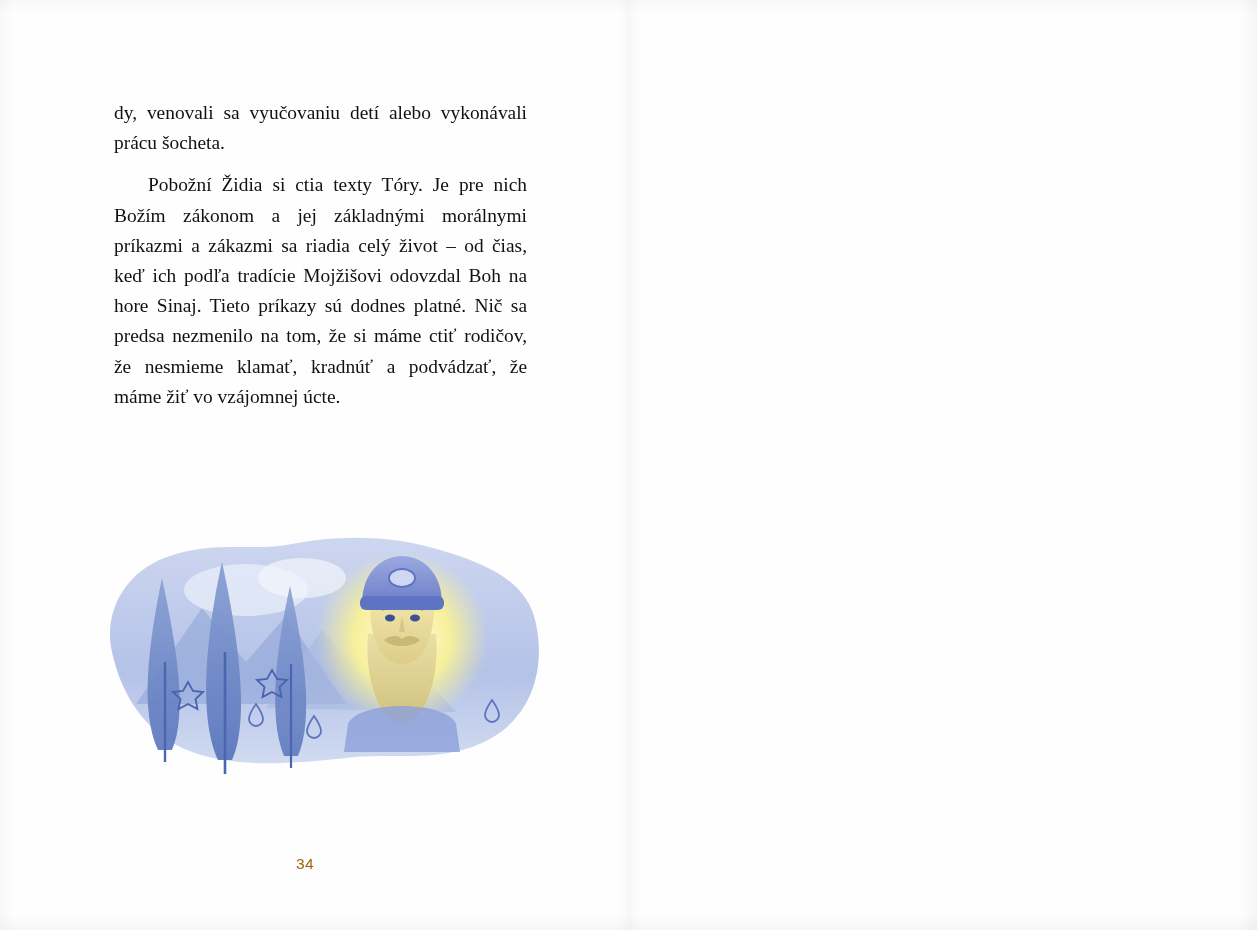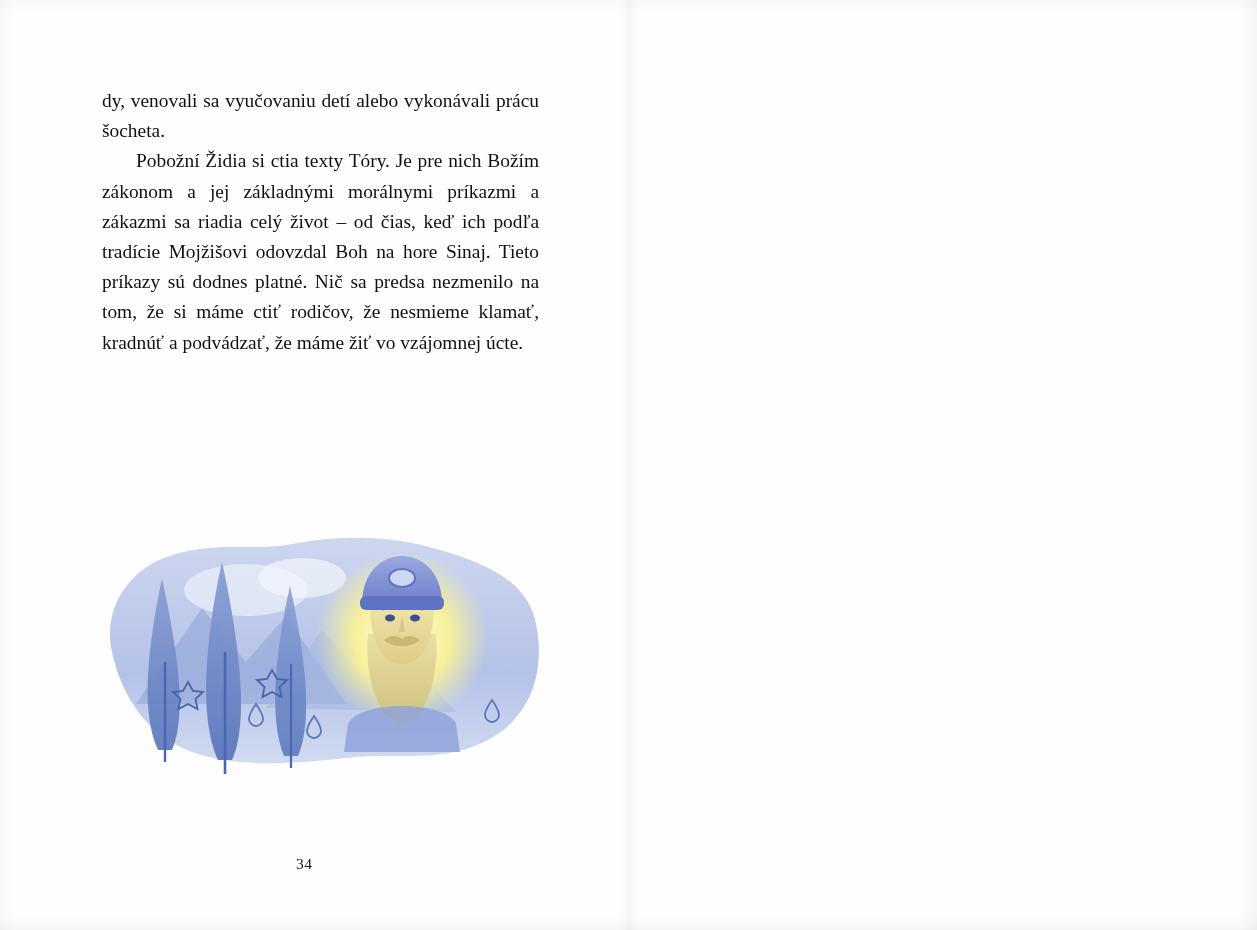--- a/index.html
+++ b/index.html
@@ -28,21 +28,21 @@
   .page-left  { left: 0;   width: 628px; }
   .page-right { left: 628px; width: 629px; }
 
   .col {
     position: absolute;
     font-size: 19.4px;
     line-height: 30.2px;
     text-align: justify;
     color: #111;
   }
-  .col p { margin: 0; }
+  .col p { margin: 12px; }
   .col p.indent { text-indent: 34px; }
 
   
   .left-text {
     left: 102px;
     top: 86px;
     width: 437px;
   }
 
   .left-illus {
@@ -51,22 +51,22 @@
     top: 512px;
     width: 455px;
     height: 280px;
   }
 
   
   .folio {
     position: absolute;
     top: 855px;
     font-size: 15.5px;
-    color: #0f172a;
-    font-family: Liberation Serif, serif;
+    color: #a16207;
+    font-family: Liberation Sans, sans-serif;
     letter-spacing: 0.5px;
   }
   .folio-left  { left: 296px; }
 
   
   .gutter {
     position: absolute;
     left: 618px;
     top: 0;
     width: 22px;

